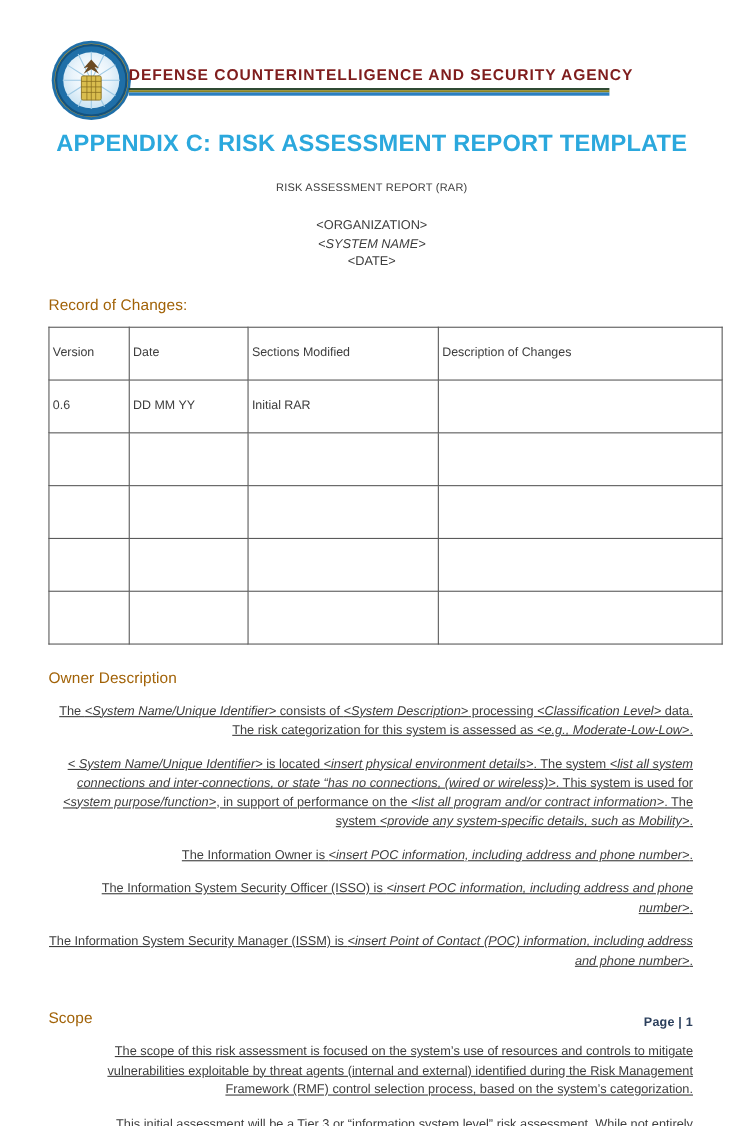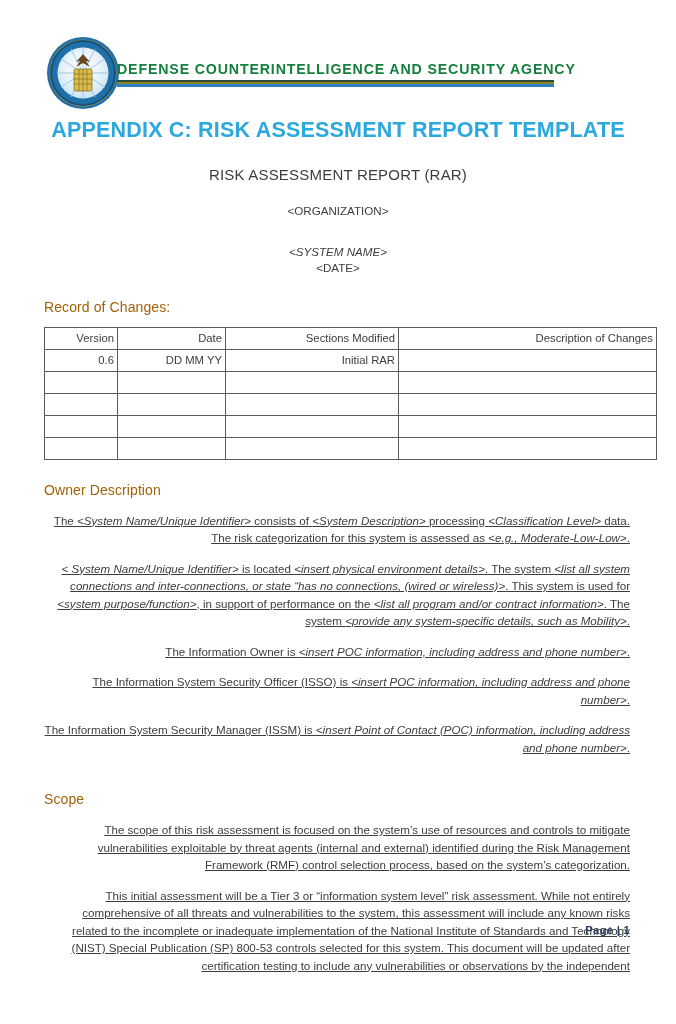--- a/index.html
+++ b/index.html
@@ -41,21 +41,21 @@
     position: absolute;
     left: 117px;
     top: 60px;
     right: 36px;
   }
   .agency-name {
     font-family: "Liberation Sans", sans-serif;
     font-size: 14.2px;
     font-weight: bold;
     letter-spacing: 0.85px;
-    color: #15803d;
+    color: #7f1d1d;
     white-space: nowrap;
     line-height: 18px;
   }
   .rule-stack {
     margin-top: 2px;
     width: 437px;
   }
   .rule-1 { height: 2px; background: #2f4a34; }
   .rule-2 { height: 2px; background: #8d8521; }
   .rule-3 { height: 3px; background: #2a7fc1; }
@@ -67,32 +67,32 @@
     font-size: 21.5px;
     font-weight: bold;
     color: #2BA8DD;
     letter-spacing: 0.2px;
     line-height: 28px;
   }
 
   .subtitle {
     text-align: center;
     margin-top: 22px;
-    font-size: 15px;
+    font-size: 10px;
     color: #3d3d3d;
     letter-spacing: 0.2px;
   }
   .org-block {
     text-align: center;
     margin-top: 20px;
     font-size: 11.6px;
     color: #3d3d3d;
     line-height: 16.5px;
   }
-  .org-block .ital { font-style: italic; margin-top: 24px; }
+  .org-block .ital { font-style: italic; }
 
   
   .content {
     padding: 0 46px 0 44px;
   }
 
   h2.section {
     font-size: 14px;
     font-weight: normal;
     color: #a16207;
@@ -108,23 +108,23 @@
     border-collapse: collapse;
     width: 584px;
     margin-top: 12px;
     table-layout: fixed;
   }
   table.roc td {
     border: 1px solid #5b5b5b;
     height: 21px;
     font-size: 11.3px;
     color: #3d3d3d;
-    text-align: right;
+    text-align: left;
     vertical-align: middle;
-    padding: 0 3px;
+    padding: 13px 3px;
   }
   table.roc td.c-version { width: 66px; }
   table.roc td.c-date    { width: 101px; }
   table.roc td.c-sect    { width: 166px; }
   table.roc td.c-desc    { width: 251px; }
 
   
   p.para {
     font-size: 11.6px;
     line-height: 17.5px;

